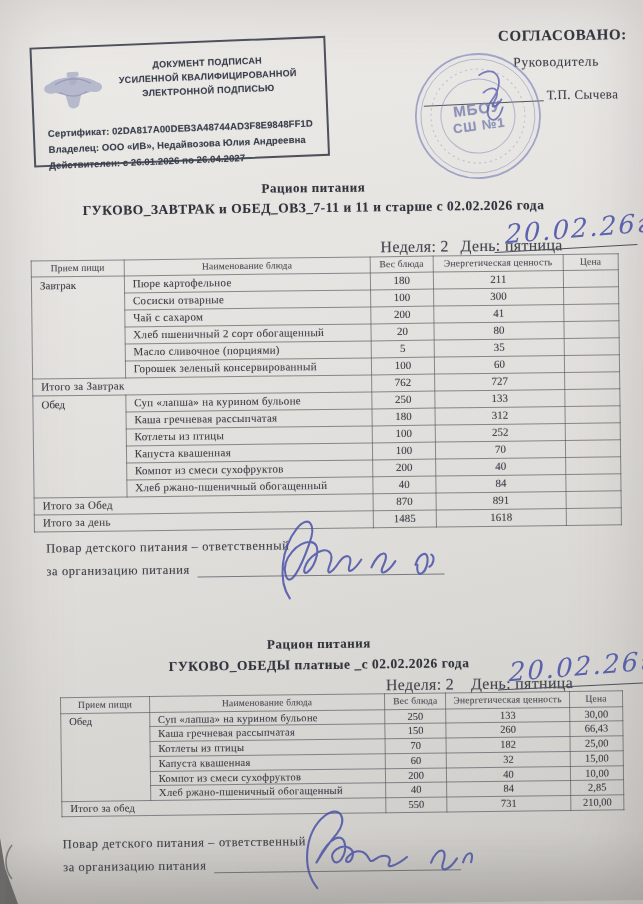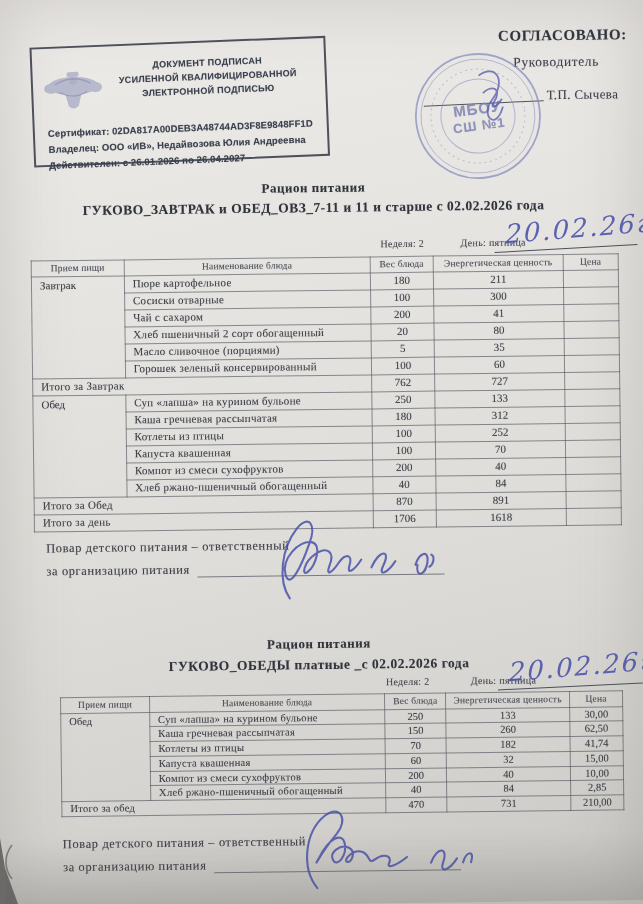--- a/index.html
+++ b/index.html
@@ -45,21 +45,21 @@
   .appr-name { position:absolute; left:551px; top:90px; font-size:13px; letter-spacing:.4px; }
   .appr-line { position:absolute; left:428px; top:105px; width:120px; border-top:1.3px solid #51545e; transform:rotate(-2deg); }
   .stamp-wrap { position:absolute; left:414px; top:50px; width:136px; height:136px; transform:rotate(-7deg); }
 
   
   .title { position:absolute; left:0; right:10px; text-align:center; font-weight:bold; color:#31343c; letter-spacing:.5px; }
   .t1a { top:180px; font-size:13px; }
   .t1b { top:200px; font-size:13.5px; }
   .t2a { top:636px; font-size:13px; }
   .t2b { top:657px; font-size:13.5px; }
-  .meta { position:absolute; font-size:10px; letter-spacing:.3px; color:#44474f;text-align:center; }
+  .meta { position:absolute; font-size:16px; letter-spacing:.3px; color:#44474f;text-align:center; }
   .week1 { left:383px; top:239px; } .day1 { left:463px; top:239px; }
   .week2 { left:383px; top:677px; } .day2 { left:468px; top:677px; }
   .hand {
     position:absolute; font-family:"DejaVu Serif", serif; font-style:italic;
     font-size:26px; color:#4a52a8; letter-spacing:2px; opacity:.88;
     transform:rotate(-4deg) skewX(-6deg); text-shadow:none; white-space:nowrap;
   }
   .hand1 { left:508px; top:216px; } .hand2 { left:506px; top:654px; }
   .dateline { position:absolute; border-bottom:1.4px solid #4d505a; }
   .dl1 { left:497px; top:251px; width:143px; transform:rotate(-2.5deg); }
@@ -260,21 +260,21 @@
             <td class="num"></td>
           </tr>
           <tr>
             <td class="lbl" colspan="2">Итого за Обед</td>
             <td class="num">870</td>
             <td class="num">891</td>
             <td class="num"></td>
           </tr>
           <tr>
             <td class="lbl" colspan="2">Итого за день</td>
-            <td class="num">1706</td>
+            <td class="num">1485</td>
             <td class="num">1618</td>
             <td class="num"></td>
           </tr>
         </tbody>
       </table>
 
     <div class="cook c1">
       <div>Повар детского питания – ответственный</div>
       <div class="l2">
         <span>за организацию питания</span>
@@ -318,27 +318,27 @@
             <td class="meal" rowspan="6">Обед</td>
             <td class="dish">Суп «лапша» на курином бульоне</td>
             <td class="num">250</td>
             <td class="num">133</td>
             <td class="num">30,00</td>
           </tr>
           <tr>
             <td class="dish">Каша гречневая рассыпчатая</td>
             <td class="num">150</td>
             <td class="num">260</td>
-            <td class="num">62,50</td>
+            <td class="num">66,43</td>
           </tr>
           <tr>
             <td class="dish">Котлеты из птицы</td>
             <td class="num">70</td>
             <td class="num">182</td>
-            <td class="num">41,74</td>
+            <td class="num">25,00</td>
           </tr>
           <tr>
             <td class="dish">Капуста квашенная</td>
             <td class="num">60</td>
             <td class="num">32</td>
             <td class="num">15,00</td>
           </tr>
           <tr>
             <td class="dish">Компот из смеси сухофруктов</td>
             <td class="num">200</td>
@@ -346,21 +346,21 @@
             <td class="num">10,00</td>
           </tr>
           <tr>
             <td class="dish">Хлеб ржано-пшеничный обогащенный</td>
             <td class="num">40</td>
             <td class="num">84</td>
             <td class="num">2,85</td>
           </tr>
           <tr>
             <td class="lbl" colspan="2">Итого за обед</td>
-            <td class="num">470</td>
+            <td class="num">550</td>
             <td class="num">731</td>
             <td class="num">210,00</td>
           </tr>
         </tbody>
       </table>
 
     <div class="cook c2">
       <div>Повар детского питания – ответственный</div>
       <div class="l2">
         <span>за организацию питания</span>

